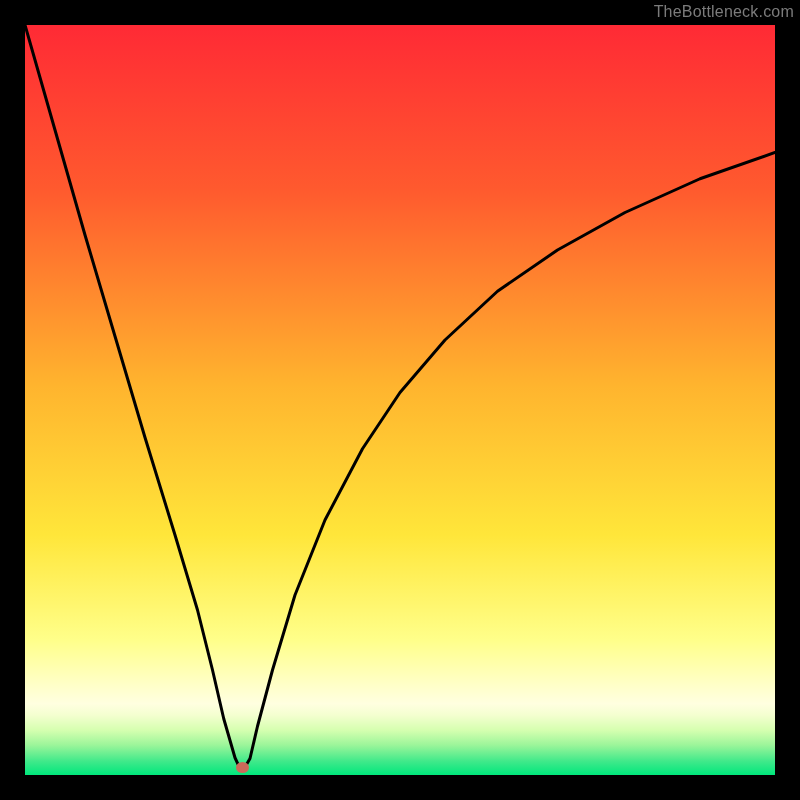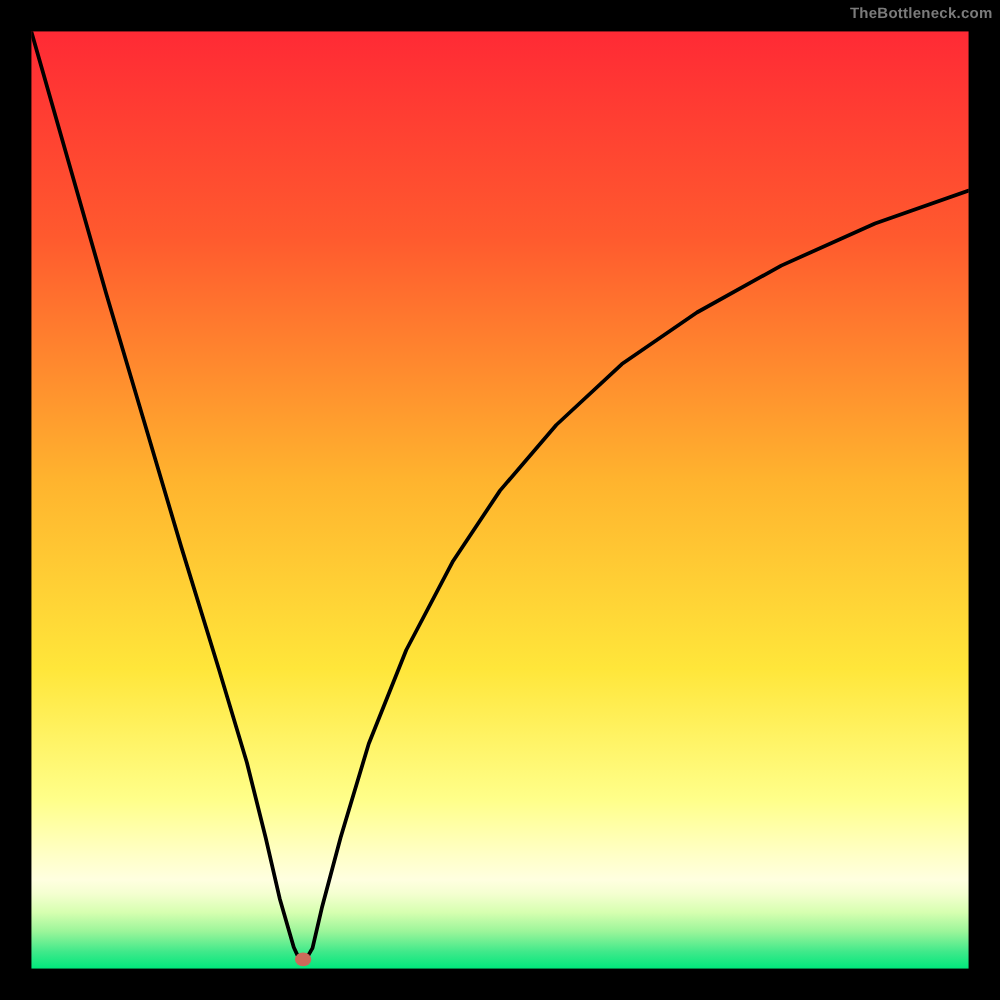--- a/index.html
+++ b/index.html
@@ -25,22 +25,22 @@
     left: 25px;
     width: 750px;
     height: 750px;
     
   }
   .watermark {
     position: absolute;
     top: 3px;
     right: 6px;
     color: #7b7b7b;
-    font-size: 12px;
-    font-weight: 700;
+    font-size: 16px;
+    font-weight: 400;
     letter-spacing: 0.2px;
   }
   svg {
     display: block;
   }
 </style>
 </head>
 <body>
 
 <div class="frame">

